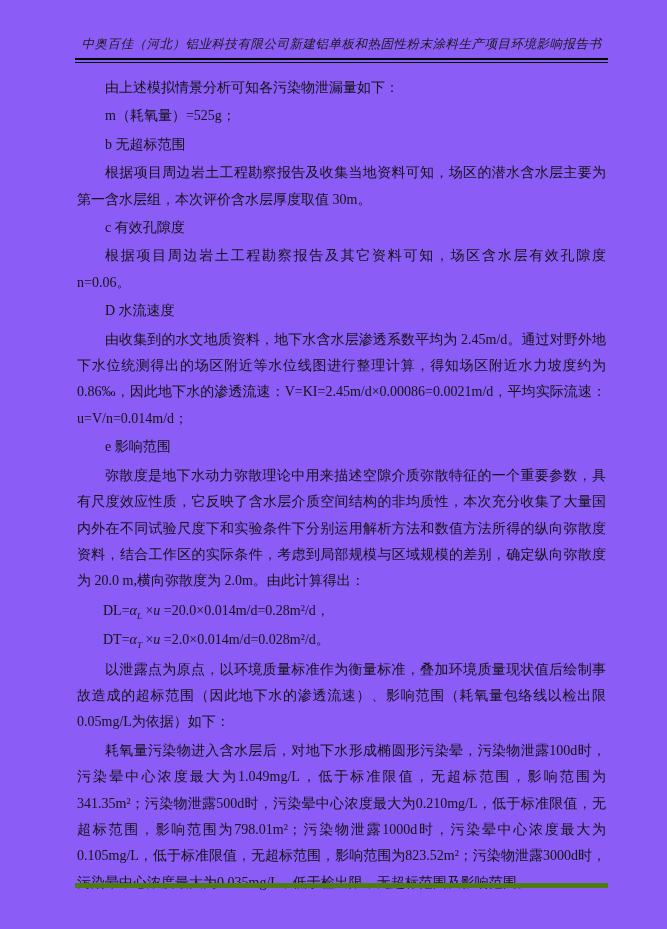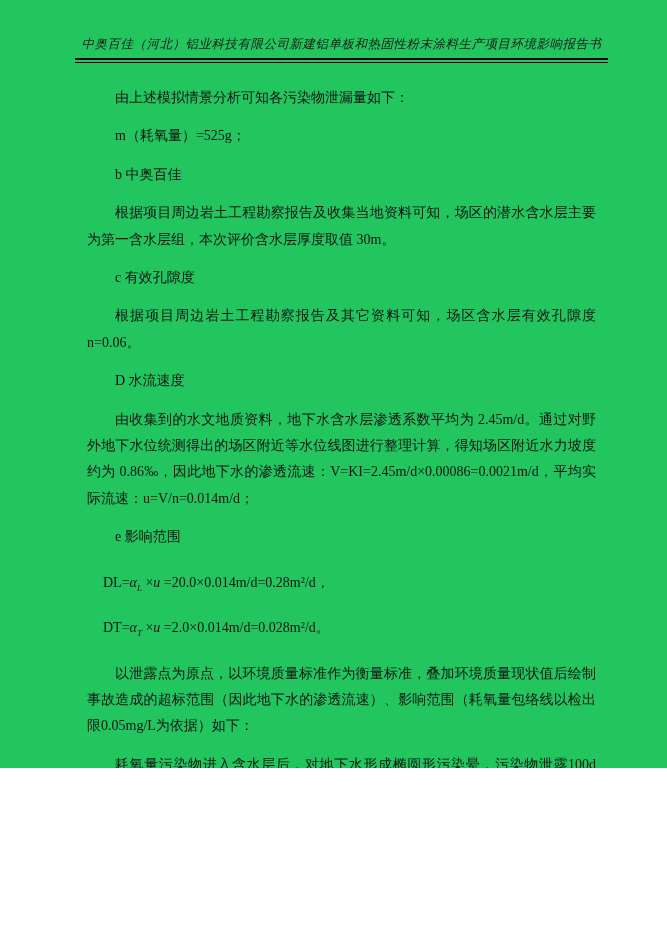--- a/index.html
+++ b/index.html
@@ -3,22 +3,22 @@
 <meta charset="utf-8">
 <style>
   html, body {
     margin: 0;
     padding: 0;
     background: #ffffff;
   }
   .page {
     position: relative;
     width: 667px;
-    height: 768px;
-    background: #22c55e;
+    height: 929px;
+    background: #8b5cf6;
     color: #161616;
     font-family: "Liberation Serif", "DejaVu Serif", serif;
     overflow: hidden;
   }
   
   .header {
     position: absolute;
     top: 36px;
     left: 75px;
     width: 533px;
@@ -49,26 +49,26 @@
     position: absolute;
     top: 73px;
     left: 75px;
     width: 533px;
     font-size: 14px;
     line-height: 26.4px;
     text-align: justify;
     color: #141414;
   }
   .content p {
-    margin: 12px;
+    margin: 2px;
     padding: 0;
     text-indent: 2em;
   }
   .content p.formula {
-    margin: 19px 0;
+    margin: 3px 0;
     text-align: left;
   }
   .var {
     font-style: italic;
   }
   sub.var {
     font-size: 9px;
     line-height: 0;
   }
   
@@ -101,27 +101,28 @@
 
   <div class="header">中奥百佳（河北）铝业科技有限公司新建铝单板和热固性粉末涂料生产项目环境影响报告书</div>
   <div class="header-rule">
     <div class="thick"></div>
     <div class="thin"></div>
   </div>
 
   <div class="content">
     <p>由上述模拟情景分析可知各污染物泄漏量如下：</p>
     <p>m（耗氧量）=525g；</p>
-    <p>b 中奥百佳</p>
+    <p>b 无超标范围</p>
     <p>根据项目周边岩土工程勘察报告及收集当地资料可知，场区的潜水含水层主要为第一含水层组，本次评价含水层厚度取值 30m。</p>
     <p>c 有效孔隙度</p>
     <p>根据项目周边岩土工程勘察报告及其它资料可知，场区含水层有效孔隙度 n=0.06。</p>
     <p>D 水流速度</p>
     <p>由收集到的水文地质资料，地下水含水层渗透系数平均为 2.45m/d。通过对野外地下水位统测得出的场区附近等水位线图进行整理计算，得知场区附近水力坡度约为 0.86‰，因此地下水的渗透流速：V=KI=2.45m/d×0.00086=0.0021m/d，平均实际流速：u=V/n=0.014m/d；</p>
     <p>e 影响范围</p>
+    <p>弥散度是地下水动力弥散理论中用来描述空隙介质弥散特征的一个重要参数，具有尺度效应性质，它反映了含水层介质空间结构的非均质性，本次充分收集了大量国内外在不同试验尺度下和实验条件下分别运用解析方法和数值方法所得的纵向弥散度资料，结合工作区的实际条件，考虑到局部规模与区域规模的差别，确定纵向弥散度为 20.0 m,横向弥散度为 2.0m。由此计算得出：</p>
 
     <p class="formula"><span>DL=</span><span class="var">α</span><sub class="var">L</sub><span> ×</span><span class="var">u</span><span> =20.0×0.014m/d=0.28m²/d，</span></p>
 
     <p class="formula"><span>DT=</span><span class="var">α</span><sub class="var">T</sub><span> ×</span><span class="var">u</span><span> =2.0×0.014m/d=0.028m²/d。</span></p>
 
     <p>以泄露点为原点，以环境质量标准作为衡量标准，叠加环境质量现状值后绘制事故造成的超标范围（因此地下水的渗透流速）、影响范围（耗氧量包络线以检出限0.05mg/L为依据）如下：</p>
     <p>耗氧量污染物进入含水层后，对地下水形成椭圆形污染晕，污染物泄露100d时，污染晕中心浓度最大为1.049mg/L，低于标准限值，无超标范围，影响范围为341.35m²；污染物泄露500d时，污染晕中心浓度最大为0.210mg/L，低于标准限值，无超标范围，影响范围为798.01m²；污染物泄露1000d时，污染晕中心浓度最大为0.105mg/L，低于标准限值，无超标范围，影响范围为823.52m²；污染物泄露3000d时，污染晕中心浓度最大为0.035mg/L，低于检出限，无超标范围及影响范围。</p>
   </div>
 
   <div class="footer">

